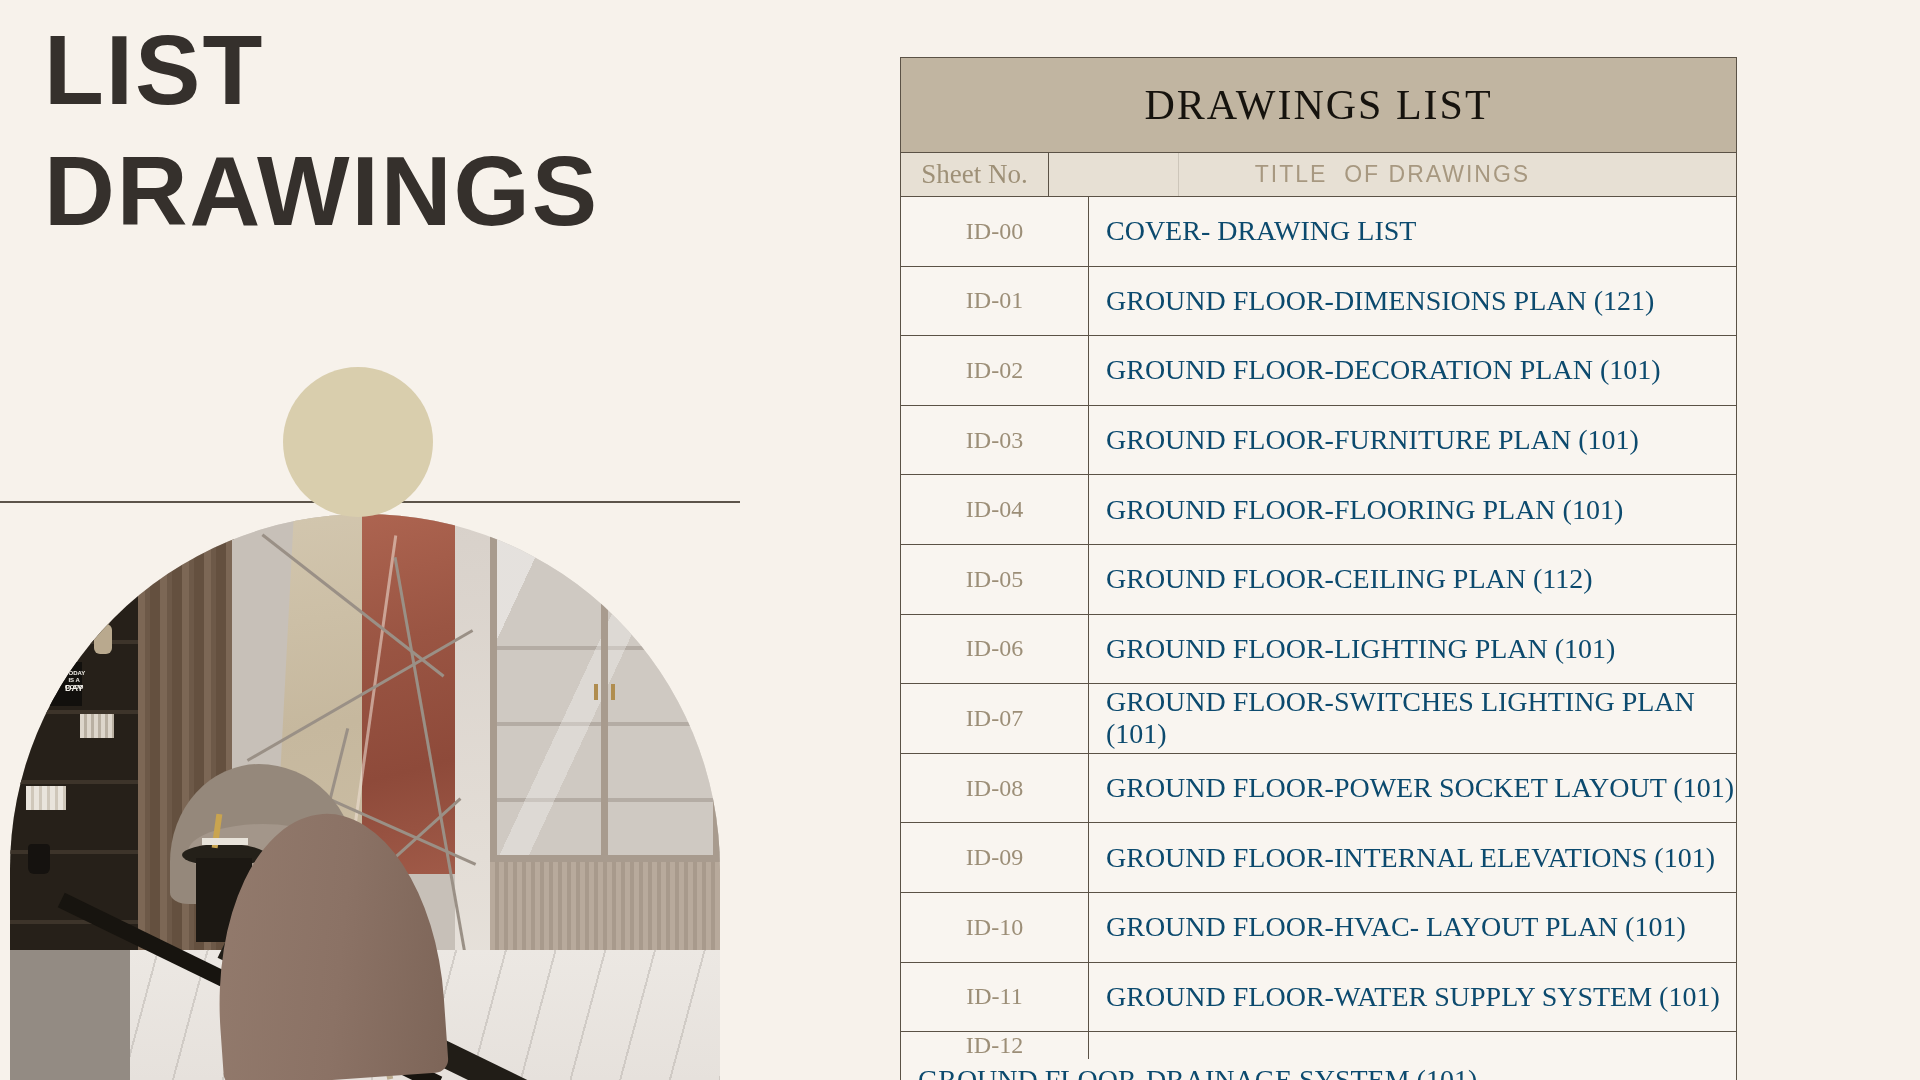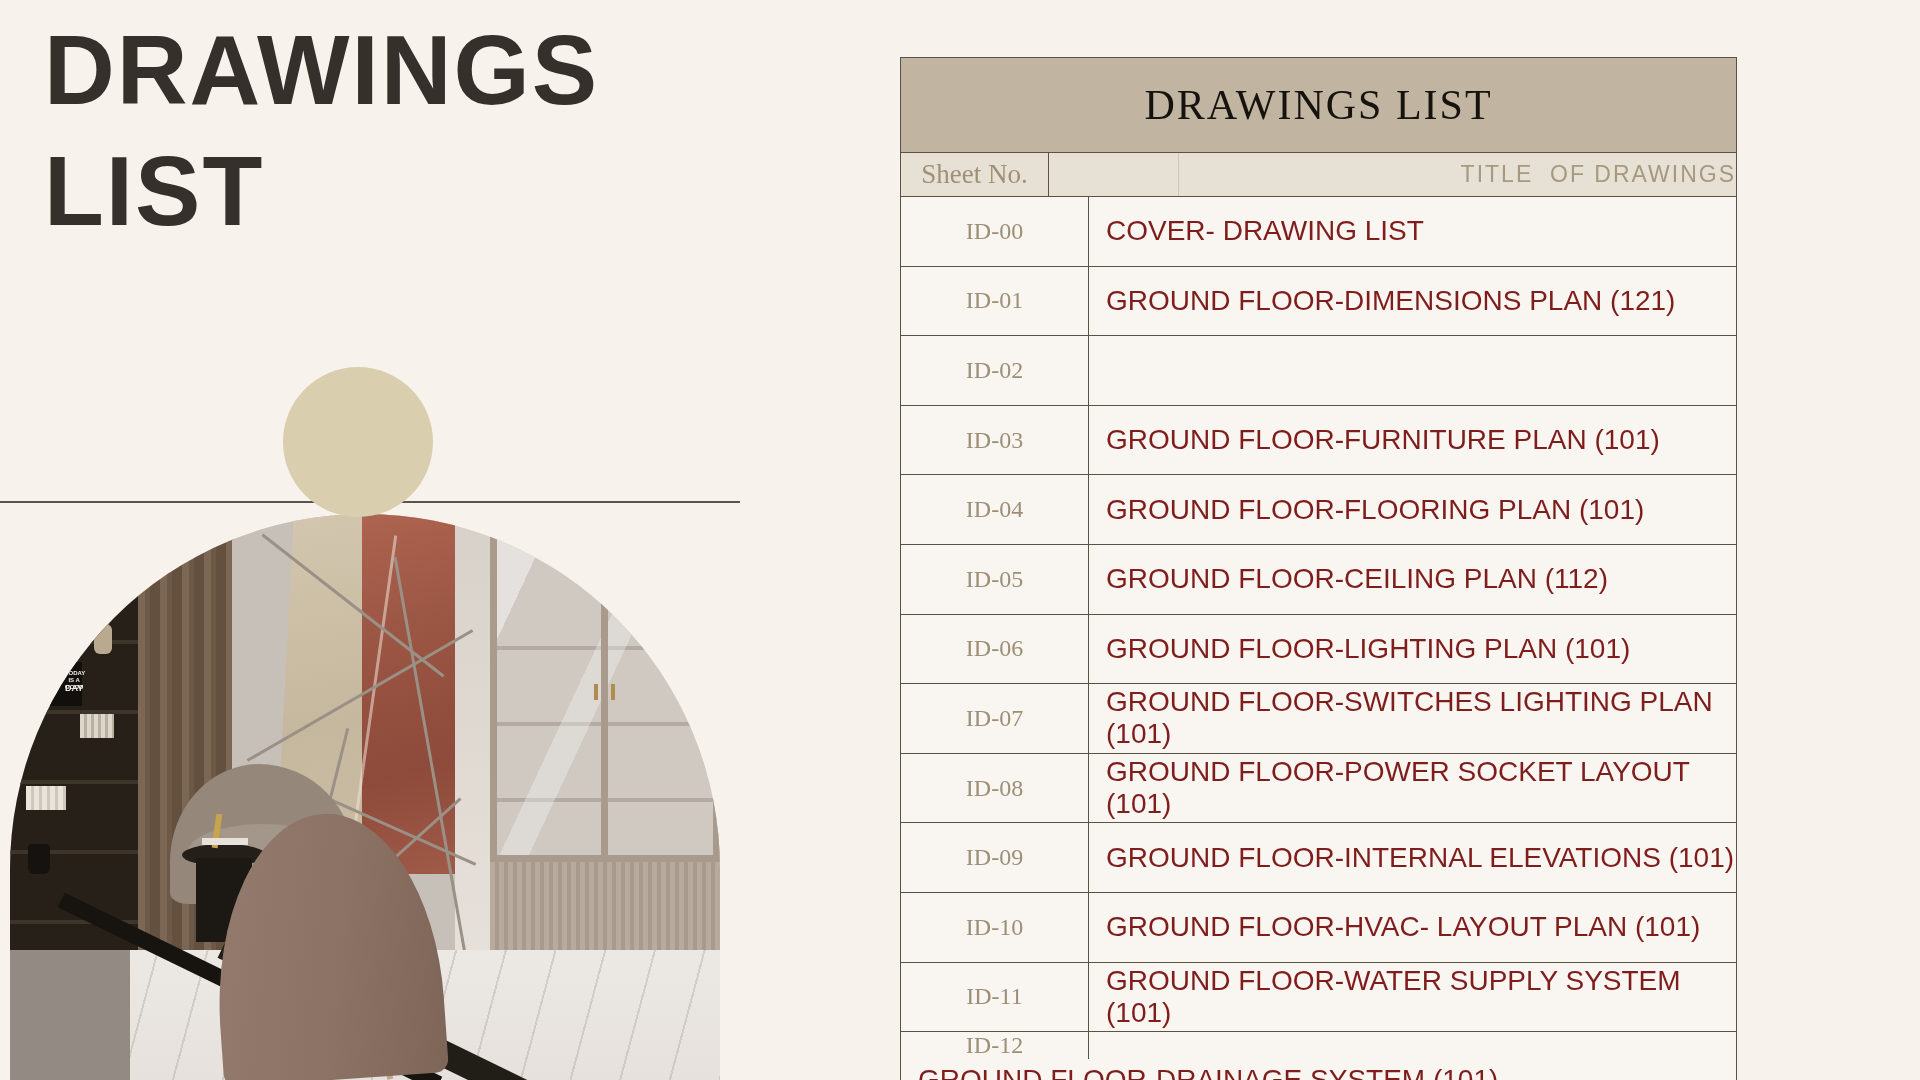--- a/index.html
+++ b/index.html
@@ -105,42 +105,42 @@
   .dtable-titlebar{
     height:95px; background:#c1b5a1; border-bottom:1px solid #5b5246;
     display:flex; align-items:center; justify-content:center;
   }
   .dtable-title{
     font-family:"Liberation Serif", serif; font-size:42px; letter-spacing:2px;
     color:#16130e;
   }
   .dtable-header{ display:flex; height:44px; background:#e7e0d4; border-bottom:1px solid #5b5246; }
   .col-sheet{ width:148px; border-right:1px solid #5b5246; display:flex; align-items:center; justify-content:center; }
-  .col-title{ flex:1; display:flex; align-items:center; justify-content:flex-end; position:relative; }
+  .col-title{ flex:1; display:flex; align-items:center; justify-content:center; position:relative; }
   .hdr-sheet{ font-family:"Liberation Serif", serif; font-size:27px; color:#9e9077; }
   .hdr-title{ font-size:23px; letter-spacing:2px; color:#a79880; white-space:pre; }
   .hdr-subline{ position:absolute; left:129px; top:0; width:1px; height:100%; background:rgba(90,82,70,.18); }
   .drow{ display:flex; height:69.6px; border-bottom:1px solid #5b5246; }
   .drow:last-child{ border-bottom:none; height:68.6px;flex-direction:column; }
   .drow .cell-sheet{
     width:188px; border-right:1px solid #5b5246;
     display:flex; align-items:center; justify-content:center;
     font-family:"Liberation Serif", serif; font-size:24px; color:#9c8e77;
   }
   .drow .cell-title{
     flex:1; display:flex; align-items:center; padding-left:17px;
-    font-family:Liberation Sans, sans-serif; font-size:28px; color:#7f1d1d;
+    font-family:Liberation Serif, serif; font-size:28px; color:#0c4a6e;
   }
 </style>
 </head>
 <body>
 
 <div class="hero-title">
+  <div>LIST</div>
   <div>DRAWINGS</div>
-  <div>LIST</div>
 </div>
 
 <div class="divider-line"></div>
 <div class="accent-circle"></div>
 
 <div class="arch">
   <div class="ph-wood"></div>
   <div class="ph-shelf"></div>
   <div class="ph-shelf-lines"></div>
   <div class="ph-books1"></div>
@@ -211,20 +211,21 @@
   <div class="drow">
     <div class="cell-sheet">ID-00</div>
     <div class="cell-title">COVER- DRAWING LIST</div>
   </div>
   <div class="drow">
     <div class="cell-sheet">ID-01</div>
     <div class="cell-title">GROUND FLOOR-DIMENSIONS PLAN (121)</div>
   </div>
   <div class="drow">
     <div class="cell-sheet">ID-02</div>
+    <div class="cell-title">GROUND FLOOR-DECORATION PLAN (101)</div>
   </div>
   <div class="drow">
     <div class="cell-sheet">ID-03</div>
     <div class="cell-title">GROUND FLOOR-FURNITURE PLAN (101)</div>
   </div>
   <div class="drow">
     <div class="cell-sheet">ID-04</div>
     <div class="cell-title">GROUND FLOOR-FLOORING PLAN (101)</div>
   </div>
   <div class="drow">

